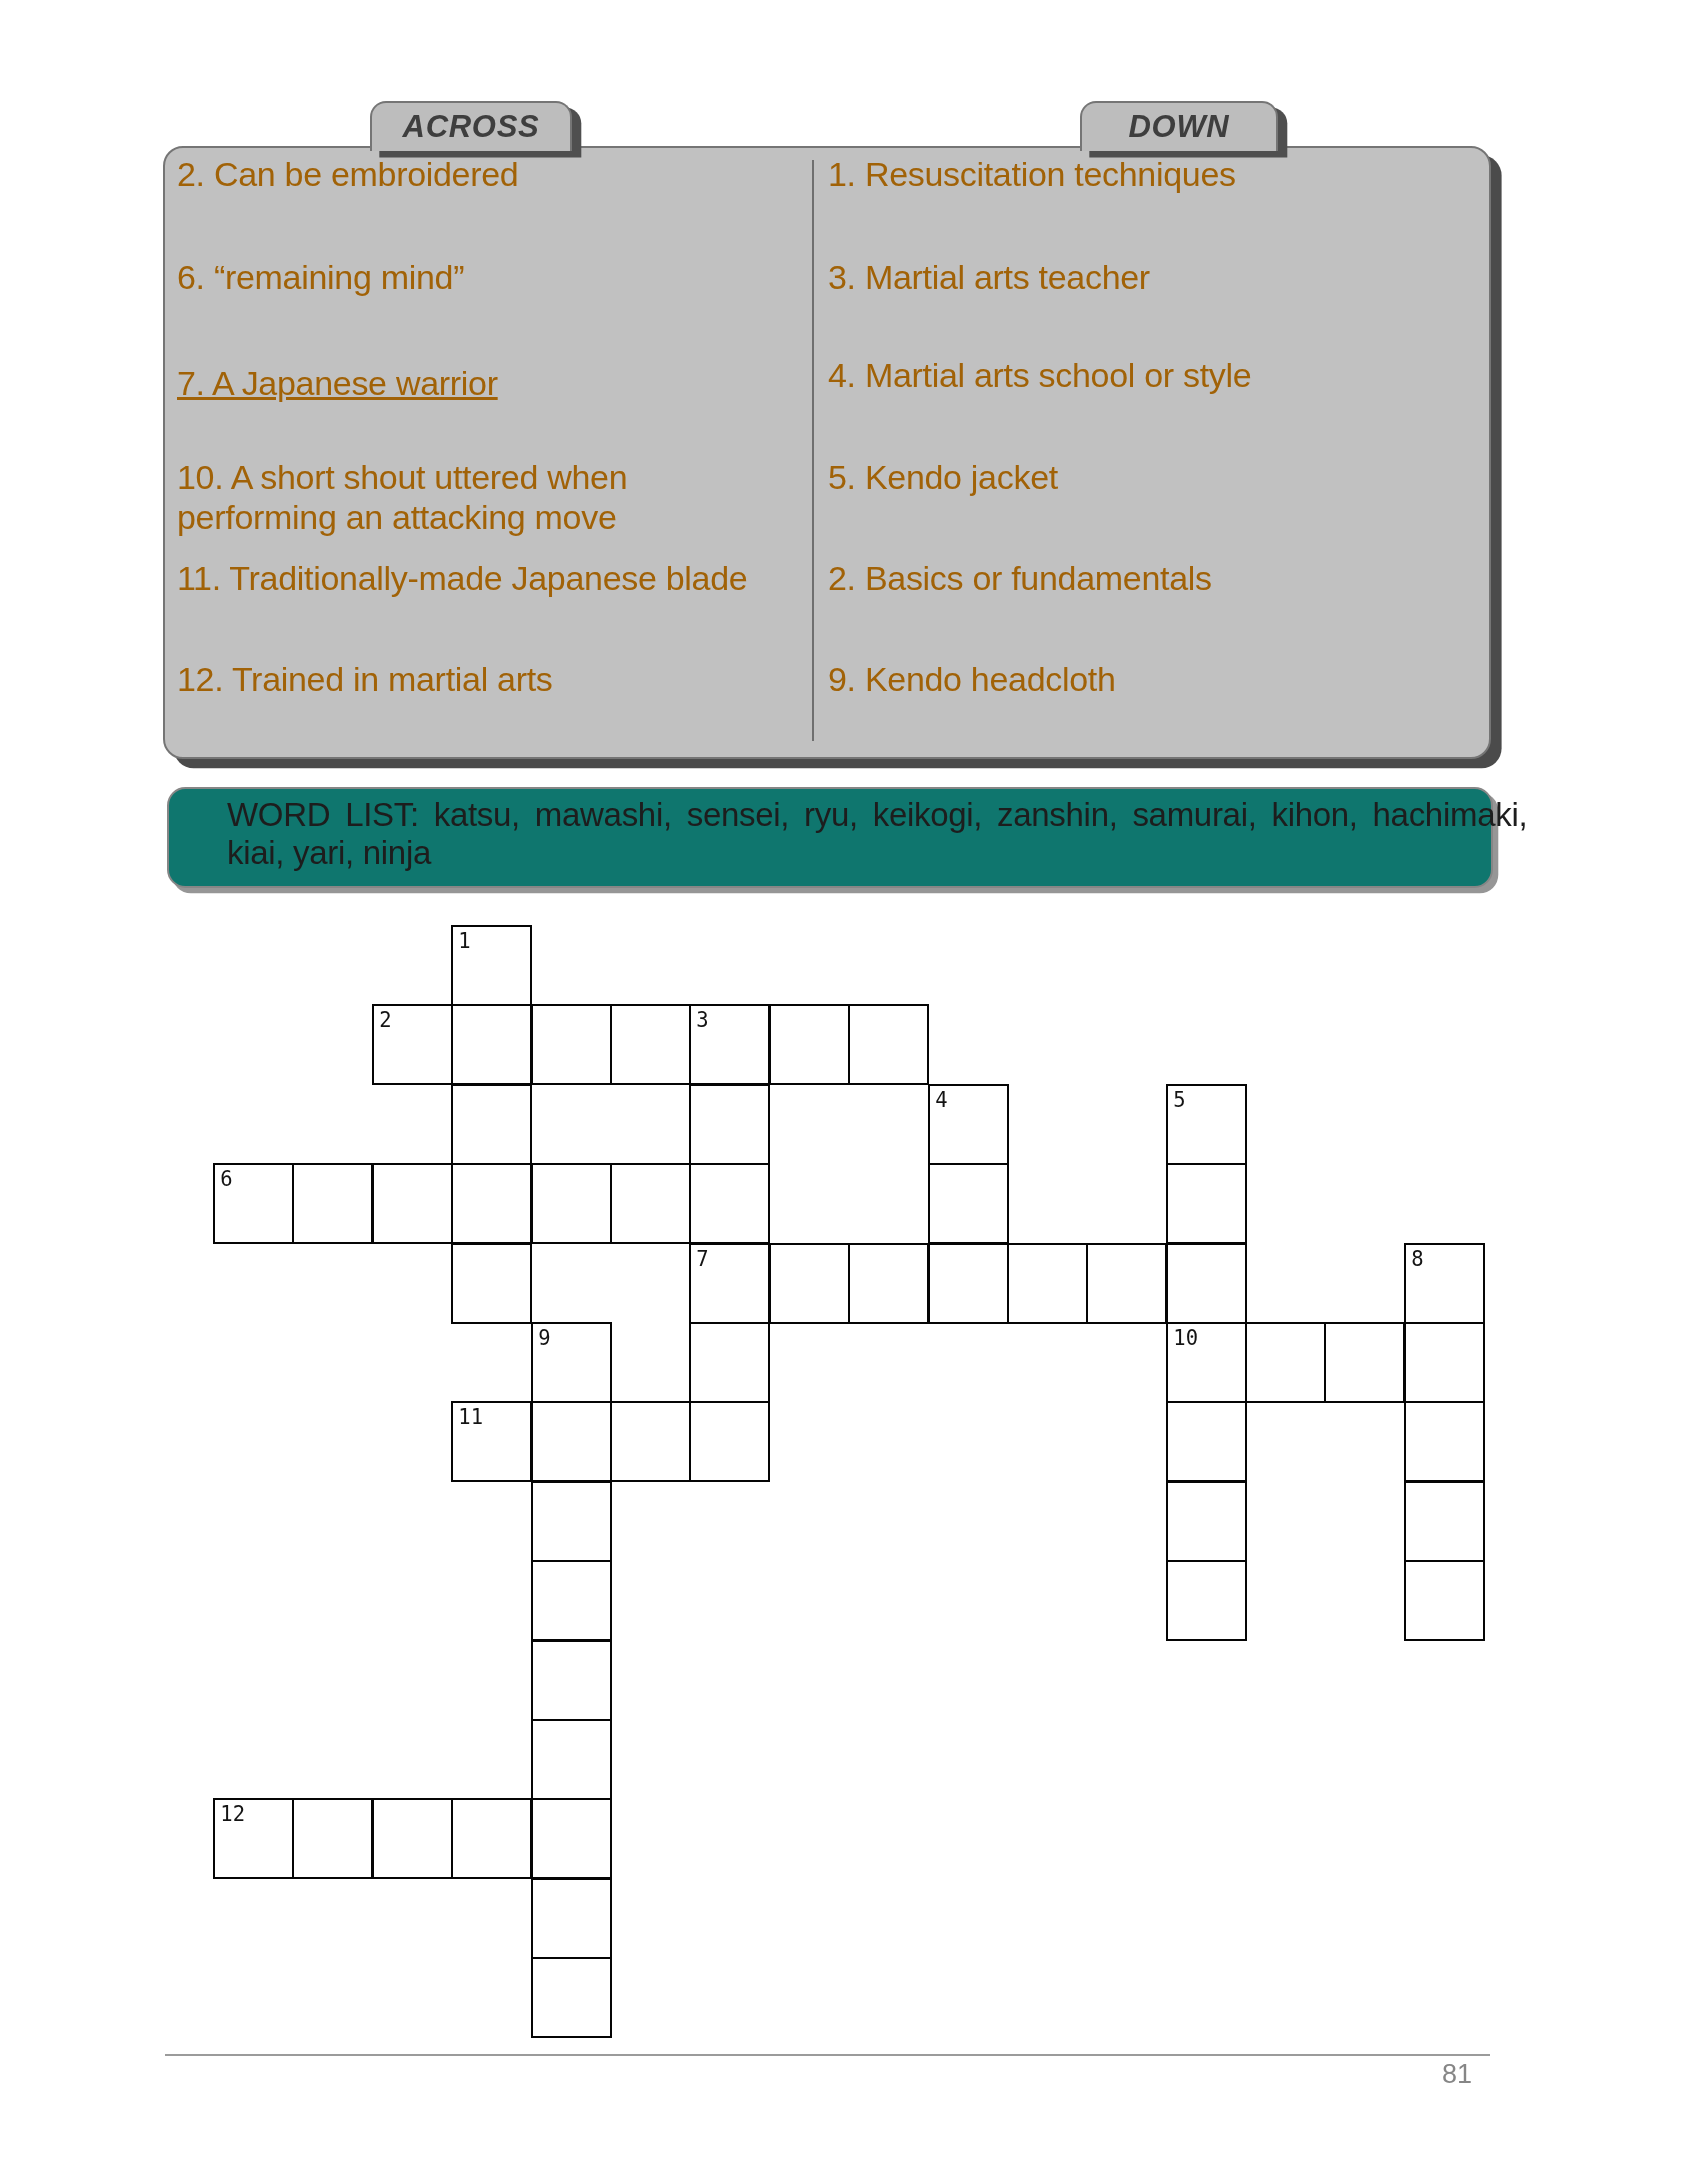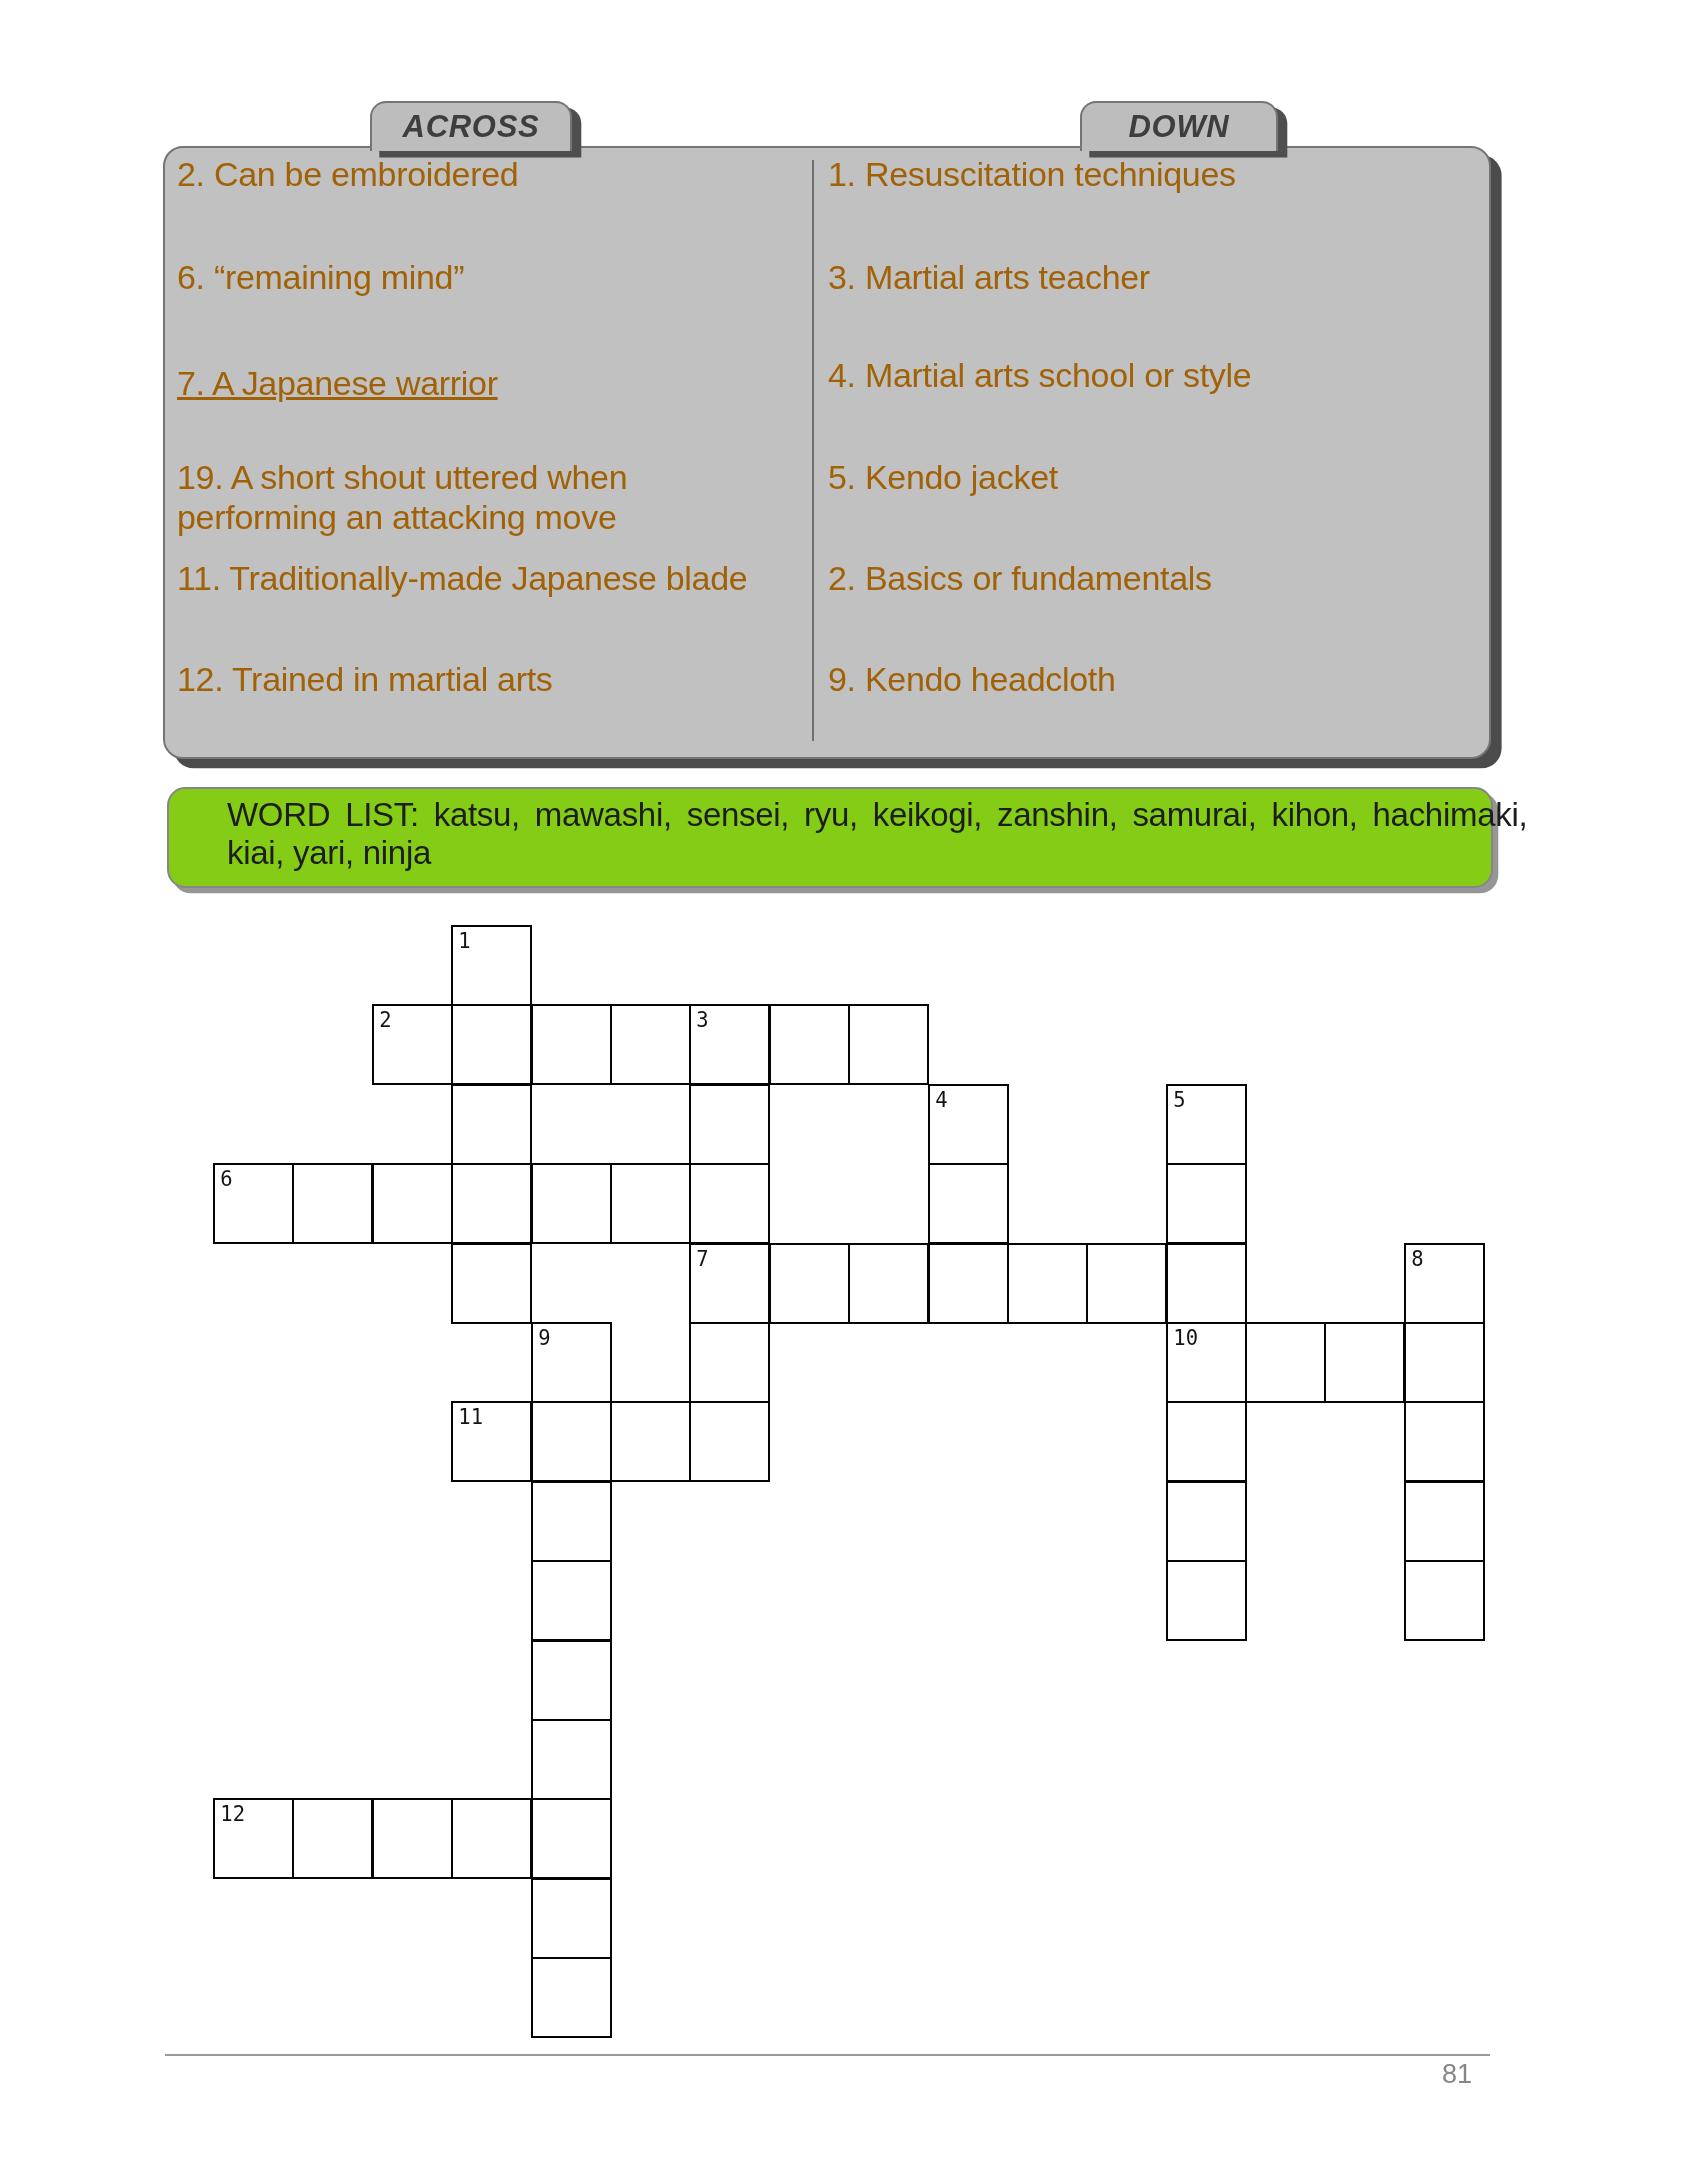--- a/index.html
+++ b/index.html
@@ -16,21 +16,21 @@
   #clue-box{position:absolute;left:163px;top:146px;width:1328px;height:613px;background:#c1c1c1;
             border:2.6px solid #757575;border-radius:20px;box-sizing:border-box;
             box-shadow:10.6px 9.3px 0 #4b4b4b;z-index:2;}
   #clue-divider{position:absolute;left:812px;top:160px;width:2px;height:581px;background:#6f6f6f;z-index:4;}
   .clue{position:absolute;font-size:34px;letter-spacing:-0.3px;line-height:40px;color:#a16207;
         white-space:pre-line;z-index:4;}
   .clue.across{left:177px;width:622px;}
   .clue.down{left:828px;width:635px;}
 
   
-  #word-list-box{position:absolute;left:167px;top:787px;width:1326px;height:101px;background:#84cc16;
+  #word-list-box{position:absolute;left:167px;top:787px;width:1326px;height:101px;background:#0f766e;
                  border:2px solid #868686;border-radius:18.5px;box-sizing:border-box;
                  box-shadow:5.3px 5.3px 0 #969696;z-index:2;}
   .wl-line{position:absolute;left:58px;font-size:33px;letter-spacing:-0.3px;color:#1d1d1d;white-space:nowrap;}
   #wl-line-1{top:7.3px;word-spacing:6px;}
   #wl-line-2{top:45px;}
 
   
   #grid{position:absolute;left:213px;top:925px;width:1274px;height:1115px;z-index:2;}
   .cell{position:absolute;width:81px;height:81px;background:#ffffff;border:2px solid #050505;
         box-sizing:border-box;}
@@ -53,21 +53,21 @@
   <div class="tab" style="left:1080px;width:198px;">
     <span class="tab-label">DOWN</span>
   </div>
 
   <div id="clue-box"></div>
   <div id="clue-divider"></div>
   <div id="across-clues">
       <div class="clue across" style="top: 154px;">2. Can be embroidered</div>
       <div class="clue across" style="top: 257px;">6. “remaining mind”</div>
       <div class="clue across" style="top: 363px; text-decoration: underline;">7. A Japanese warrior</div>
-      <div class="clue across" style="top: 457px;">19. A short shout uttered when
+      <div class="clue across" style="top: 457px;">10. A short shout uttered when
 performing an attacking move</div>
       <div class="clue across" style="top: 558px;">11. Traditionally-made Japanese blade</div>
       <div class="clue across" style="top: 659px;">12. Trained in martial arts</div>
     </div>
   <div id="down-clues">
       <div class="clue down" style="top: 154px;">1. Resuscitation techniques</div>
       <div class="clue down" style="top: 257px;">3. Martial arts teacher</div>
       <div class="clue down" style="top: 355px;">4. Martial arts school or style</div>
       <div class="clue down" style="top: 457px;">5. Kendo jacket</div>
       <div class="clue down" style="top: 558px;">2. Basics or fundamentals</div>

